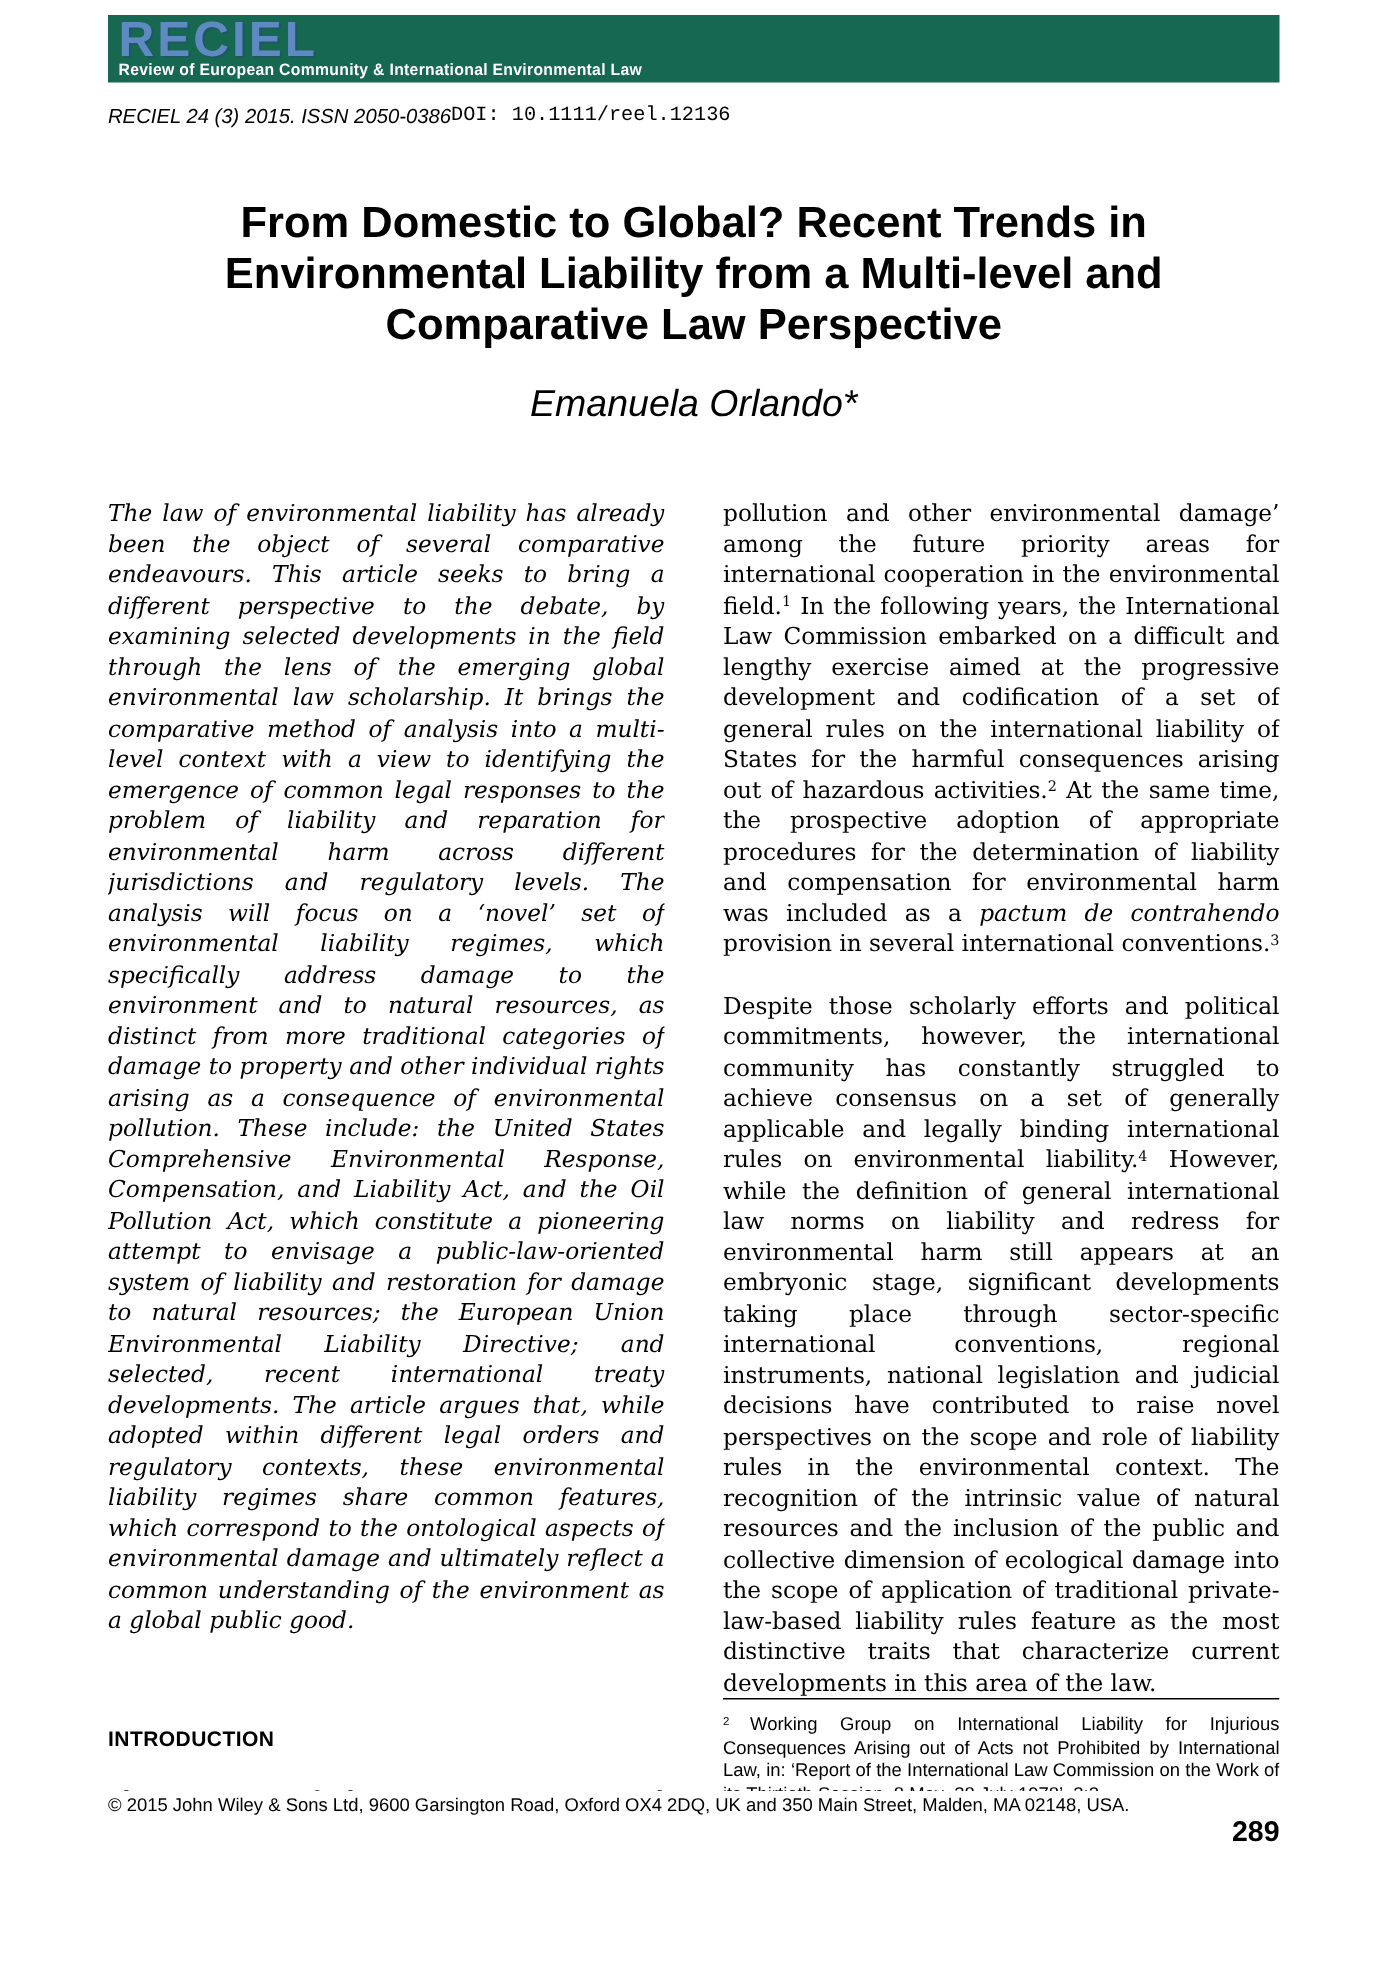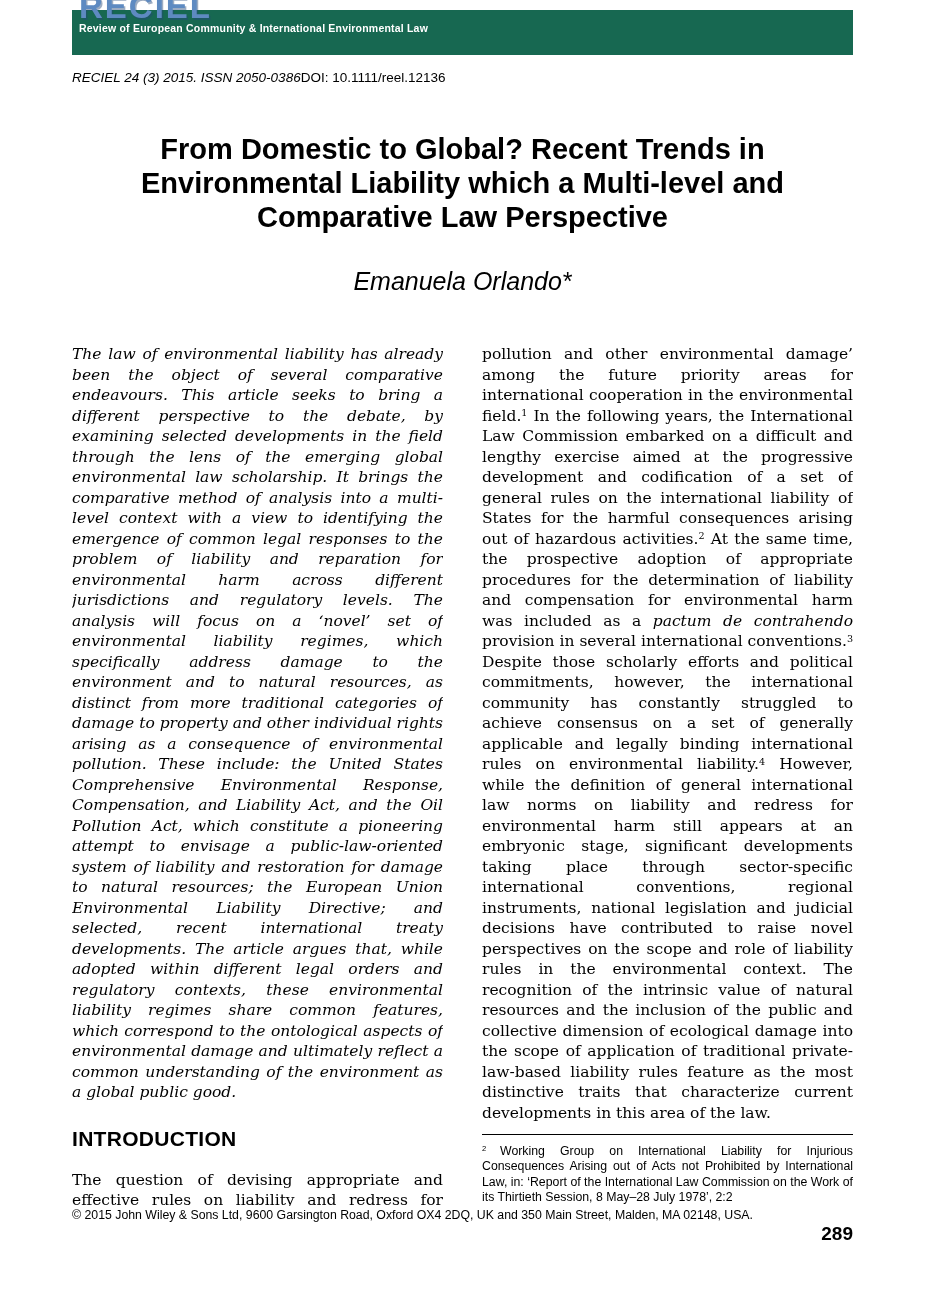--- a/index.html
+++ b/index.html
@@ -24,21 +24,21 @@
     flex-direction: column;
   }
   
   .banner {
     width: 100%;
     height: 45px;
     background: var(--banner-green);
     display: flex;
     flex-direction: column;
     justify-content: flex-end;
-    padding: 2px 0 21px 7px;
+    padding: 2px 0 2px 7px;
     position: relative;
   }
   .banner .logo {
     font-weight: bold;
     font-size: 33px;
     line-height: 30px;
     letter-spacing: 2px;
     color: var(--logo-blue);
     text-shadow: 1.5px 1.5px 0 rgba(35, 70, 120, 0.45);
     font-family: "Liberation Sans", sans-serif;
@@ -54,33 +54,33 @@
   }
   
   .meta-row {
     margin-top: 15px;
     display: flex;
     justify-content: flex-start;
     font-size: 13.5px;
     line-height: 16px;
   }
   .issue-line { font-style: italic; }
-  .doi-line { font-style: normal; }
+  .doi-line { font-style: normal; font-family: Liberation Mono, monospace; }
   
   .title {
     margin-top: 46px;
     padding: 0 60px;
     text-align: center;
     font-weight: bold;
     font-size: 29px;
     line-height: 34px;
     font-family: "Liberation Sans", sans-serif;
   }
   .author {
-    margin-top: 32px;
+    margin-top: 20px;
     text-align: center;
     font-style: italic;
     font-size: 25px;
     line-height: 30px;
   }
   
   .columns {
     margin-top: 48px;
     display: flex;
     gap: 39px;
@@ -94,29 +94,29 @@
     overflow: hidden;
   }
   .serif-text {
     font-family: "DejaVu Serif", serif;
     font-size: 15.5px;
     line-height: 20.5px;
     text-align: justify;
   }
   .abstract { font-style: italic; }
   .section-heading {
-    margin-top: 24px;
+    margin-top: 56px;
     font-weight: bold;
-    font-size: 21px;
+    font-size: 14px;
     line-height: 24px;
     letter-spacing: 0.3px;
     font-family: "Liberation Sans", sans-serif;
   }
   .intro-para { margin-top: 19px; }
-  .para-2 { }
+  .para-2 { margin-top: 21px; }
   sup {
     font-size: 0.62em;
     line-height: 0;
     vertical-align: baseline;
     position: relative;
     top: -0.42em;
   }
   
   .fn-block { margin-top: auto; }
   .fn-rule {
@@ -154,21 +154,21 @@
   <div class="banner">
     <div class="logo">RECIEL</div>
     <div class="tagline">Review of European Community &amp; International Environmental Law</div>
   </div>
 
   <div class="meta-row">
     <div class="issue-line">RECIEL 24 (3) 2015. ISSN 2050-0386</div>
     <div class="doi-line">DOI: 10.1111/reel.12136</div>
   </div>
 
-  <h1 class="title">From Domestic to Global? Recent Trends in Environmental Liability which a Multi-level and Comparative Law Perspective</h1>
+  <h1 class="title">From Domestic to Global? Recent Trends in Environmental Liability from a Multi-level and Comparative Law Perspective</h1>
 
   <div class="author">Emanuela Orlando*</div>
 
   <div class="columns">
 
     <div class="col">
       <p class="serif-text abstract">The law of environmental liability has already been the object of several comparative endeavours. This article seeks to bring a different perspective to the debate, by examining selected developments in the field through the lens of the emerging global environmental law scholarship. It brings the comparative method of analysis into a multi-level context with a view to identifying the emergence of common legal responses to the problem of liability and reparation for environmental harm across different jurisdictions and regulatory levels. The analysis will focus on a ‘novel’ set of environmental liability regimes, which specifically address damage to the environment and to natural resources, as distinct from more traditional categories of damage to property and other individual rights arising as a consequence of environmental pollution. These include: the United States Comprehensive Environmental Response, Compensation, and Liability Act, and the Oil Pollution Act, which constitute a pioneering attempt to envisage a public-law-oriented system of liability and restoration for damage to natural resources; the European Union Environmental Liability Directive; and selected, recent international treaty developments. The article argues that, while adopted within different legal orders and regulatory contexts, these environmental liability regimes share common features, which correspond to the ontological aspects of environmental damage and ultimately reflect a common understanding of the environment as a global public good.</p>
       <h2 class="section-heading">INTRODUCTION</h2>
       <p class="serif-text intro-para">The question of devising appropriate and effective rules on liability and redress for environmental damage has been the object of an intense and long-standing debate across different jurisdictions. At the international level, this issue moved up the environmental agenda since the 1972 United Nations Conference on the Human Environment in Stockholm, when States decided to include the further development of ‘international law regarding liability and compensation for the victims of</p>
 

